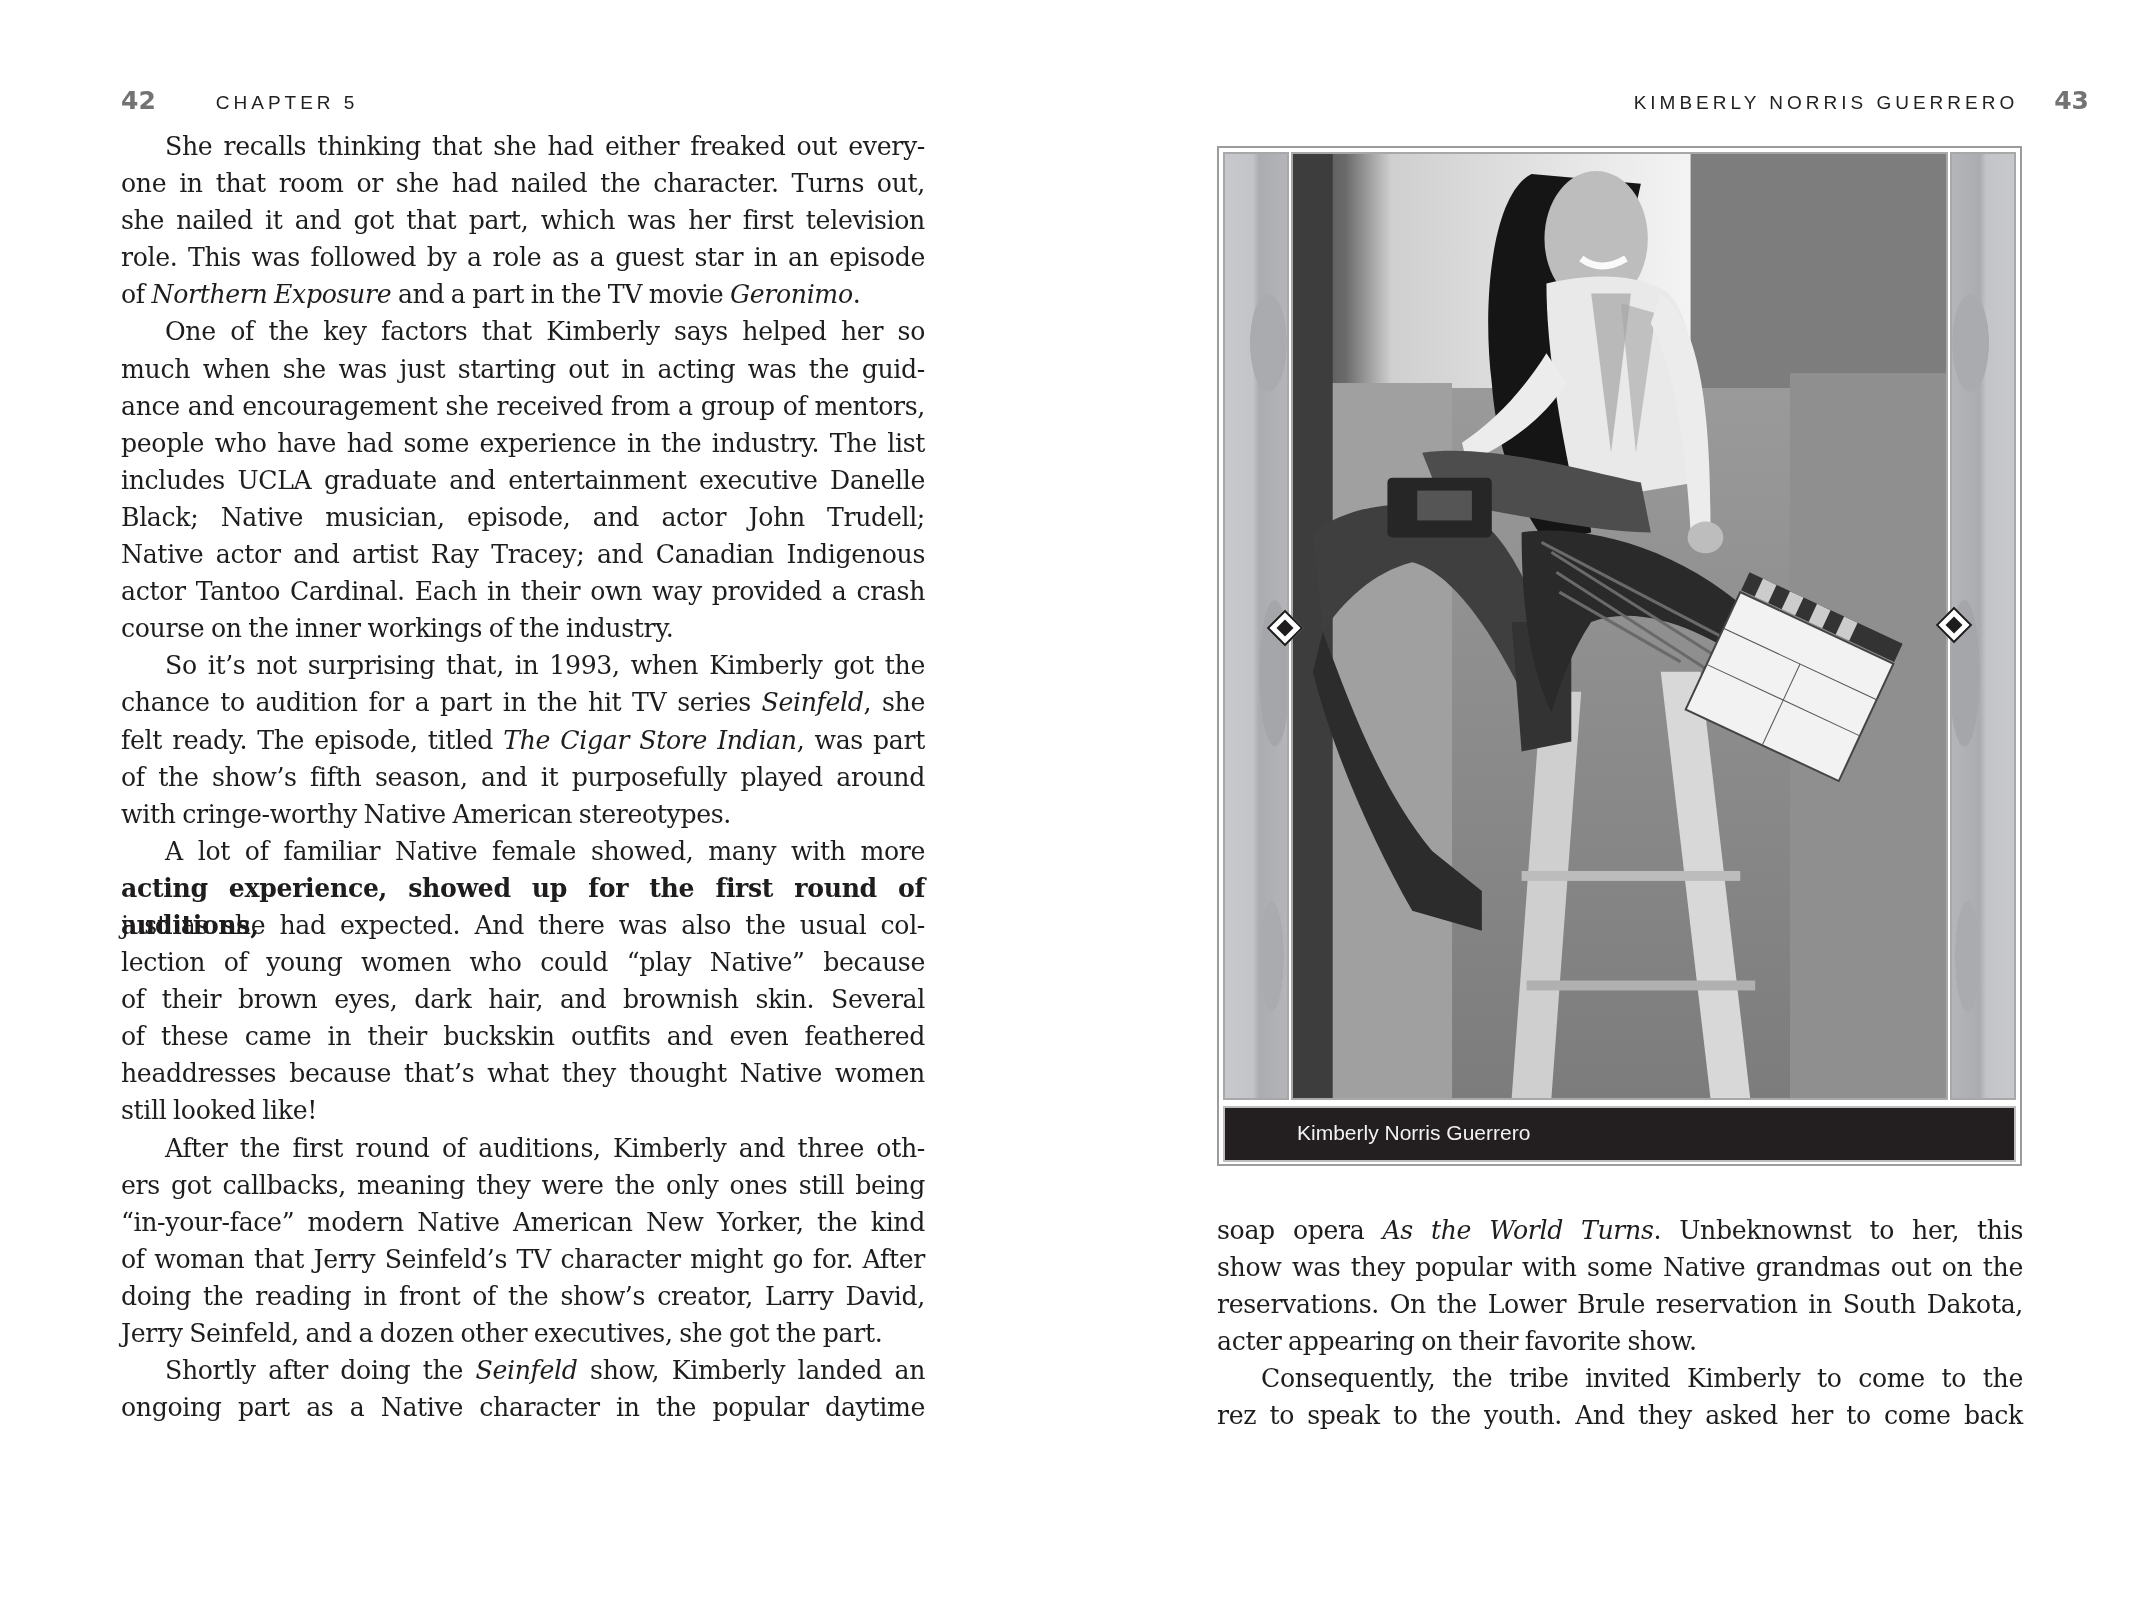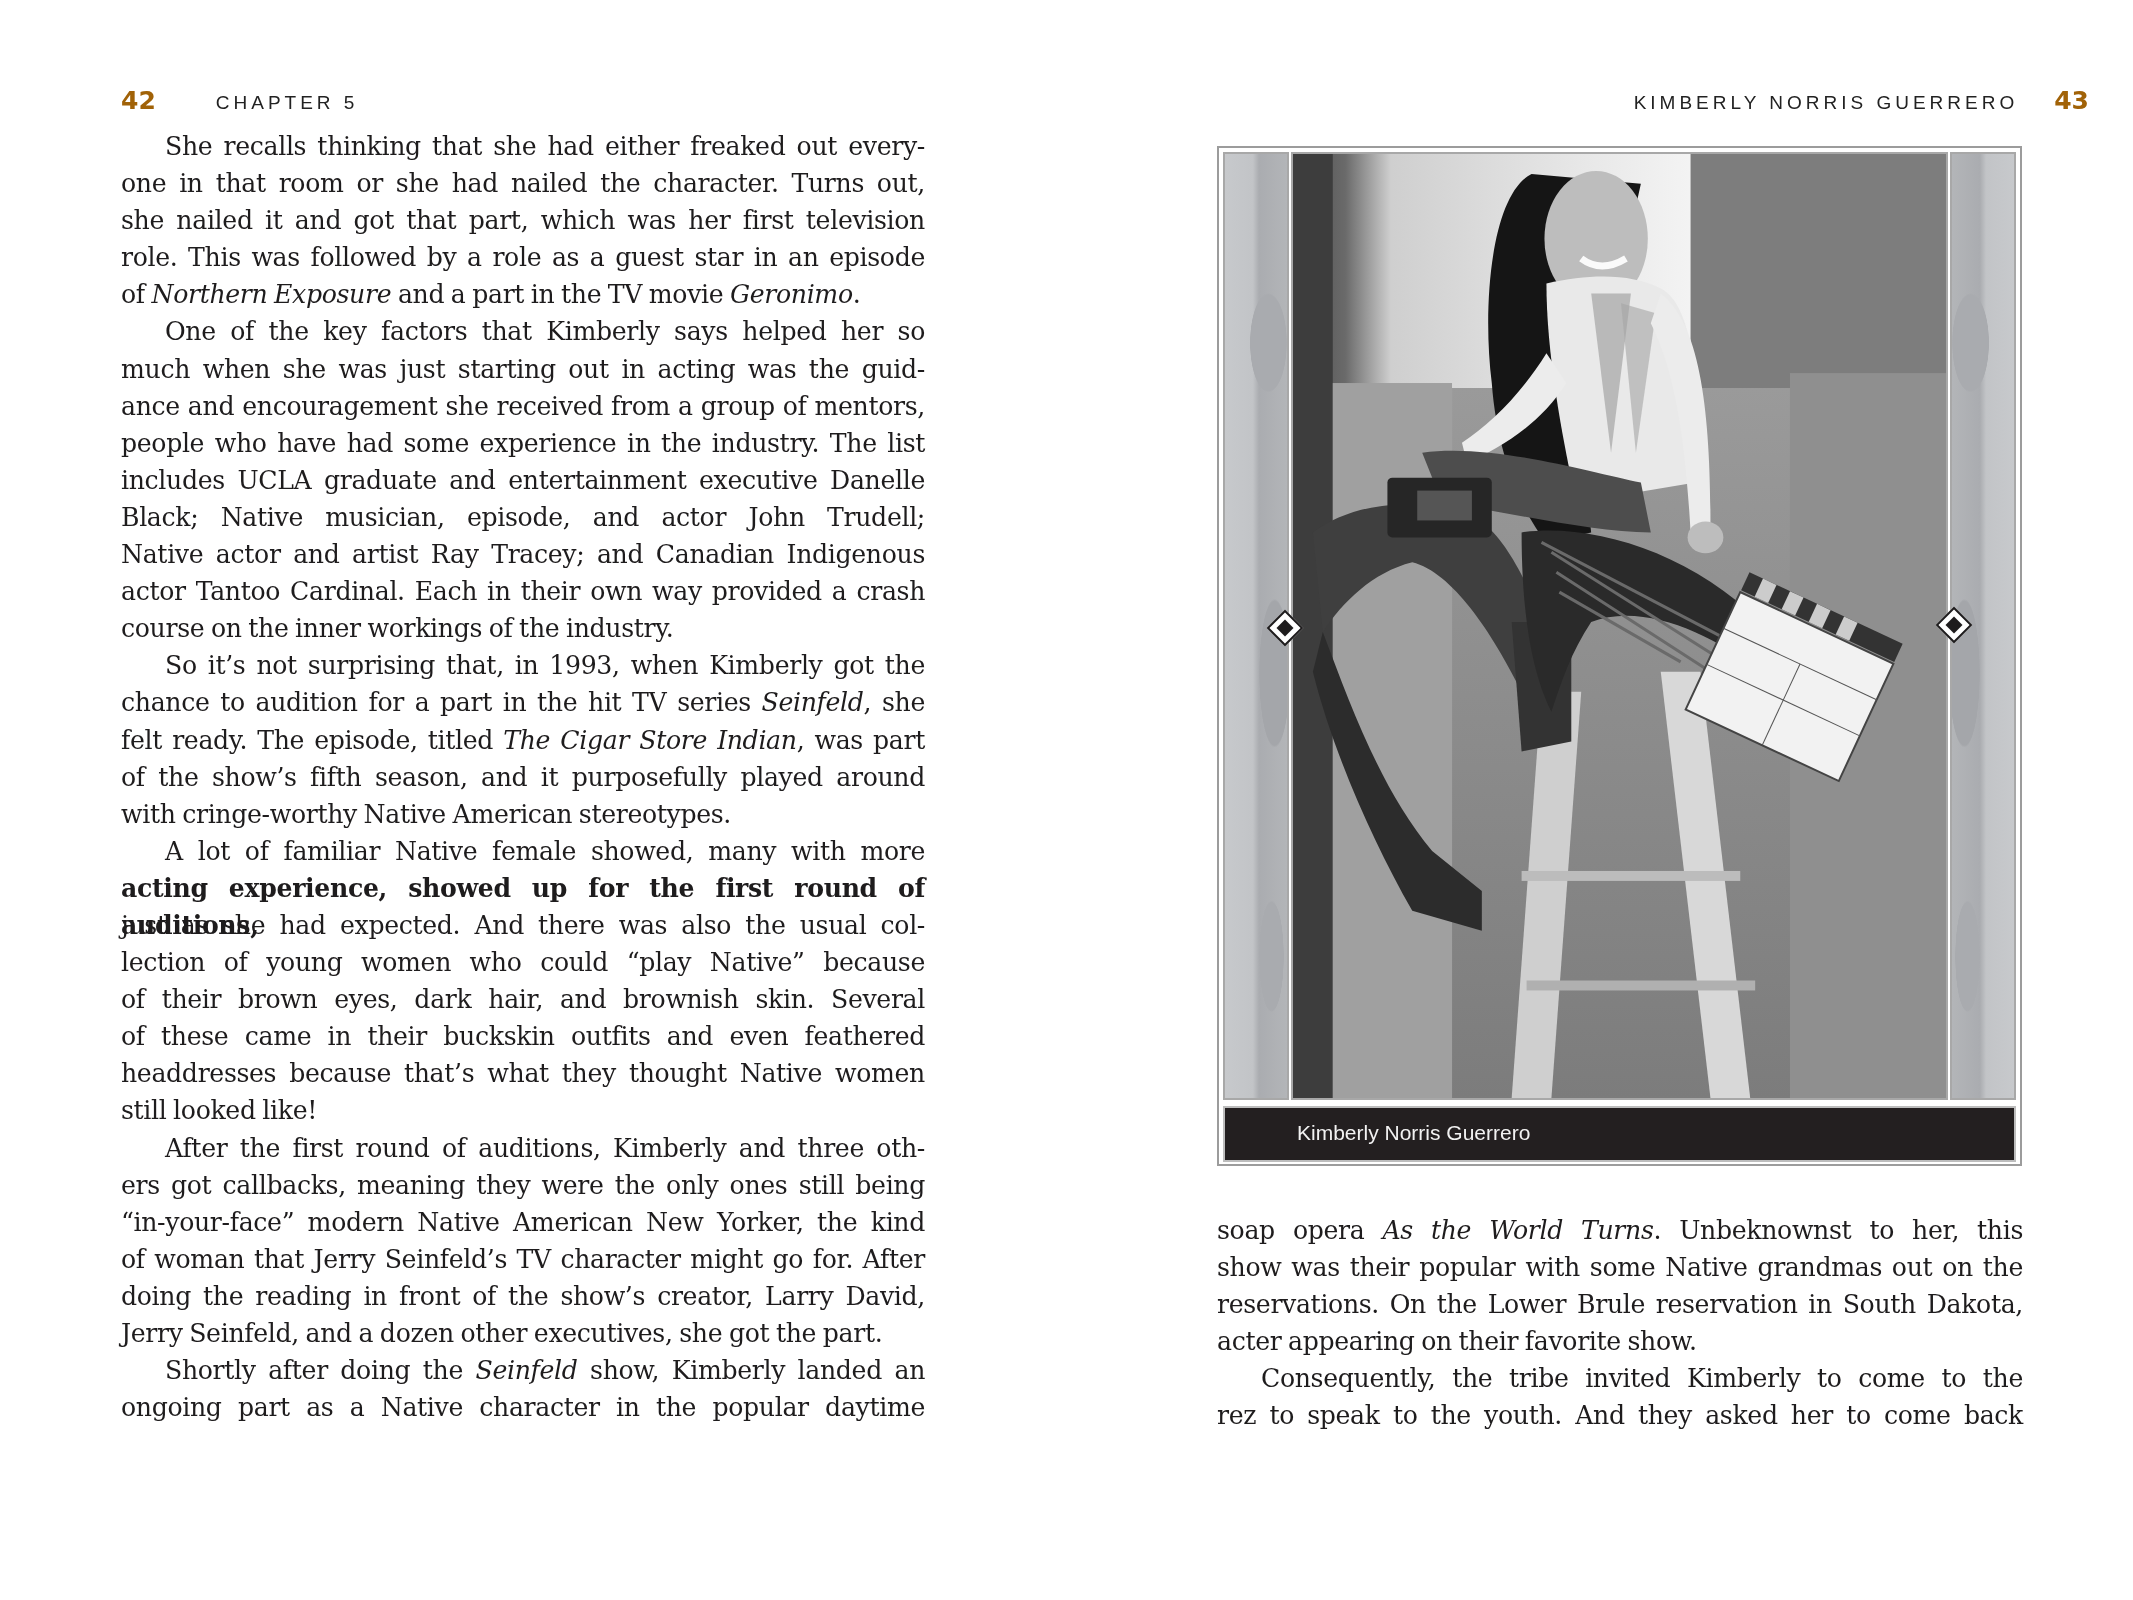--- a/index.html
+++ b/index.html
@@ -2,21 +2,21 @@
 <html><head>
 <meta charset="utf-8">
 <style>
   html, body { margin: 0; padding: 0; background: #ffffff; }
   body { width: 2133px; height: 1600px; position: relative; overflow: hidden; color: #1e1c1d; }
   .page { position: absolute; top: 0; height: 1600px; }
   #page-left { left: 0; width: 1066px; }
   #page-right { left: 1066px; width: 1067px; }
 
   .running-head { position: absolute; top: 86px; height: 34px; display: flex; align-items: baseline; white-space: nowrap; }
-  .folio { font-family: "DejaVu Sans", sans-serif; font-weight: bold; font-size: 25px; color: #a16207; }
+  .folio { font-family: "DejaVu Sans", sans-serif; font-weight: bold; font-size: 25px; color: #737373; }
   .head-label { font-family: "Liberation Sans", sans-serif; font-size: 19px; letter-spacing: 4px; color: #222; }
   #head-left { left: 121px; }
   #head-left .head-label { margin-left: 60px; }
   #head-right { right: 44px; }
   #head-right .head-label { margin-right: 36px; }
 
   .body-text { position: absolute; font-family: "DejaVu Serif", serif; font-size: 25.2px; line-height: 37.1px; color: #1e1c1d; }
   .body-text .line { display: block; height: 37.1px; text-align: justify; text-align-last: justify; white-space: nowrap; letter-spacing: -0.35px; word-spacing: -1px; }
   .body-text .line.last { text-align-last: left; }
   .body-text .line.indent { padding-left: 44px; }
@@ -241,21 +241,21 @@
     <div id="caption-bar">
       <span id="caption-text">Kimberly Norris Guerrero</span>
     </div>
   </div>
 
   <div class="body-text" id="right-text">
       <span class="line">
         <span class="j" style="text-align-last: justify;"><span>soap opera </span><em>As the World Turns</em><span>. Unbeknownst to her, this</span></span>
       </span>
       <span class="line">
-        <span class="j" style="text-align-last: justify;"><span>show was their popular with some Native grandmas out on the</span></span>
+        <span class="j" style="text-align-last: justify;"><span>show was they popular with some Native grandmas out on the</span></span>
       </span>
       <span class="line">
         <span class="j" style="text-align-last: justify;"><span>reservations. On the Lower Brule reservation in South Dakota,</span></span>
       </span>
       <span class="line last">
         <span class="j" style="text-align-last: left;"><span>acter appearing on their favorite show.</span></span>
       </span>
       <span class="line indent">
         <span class="j" style="text-align-last: justify;"><span>Consequently, the tribe invited Kimberly to come to the</span></span>
       </span>

